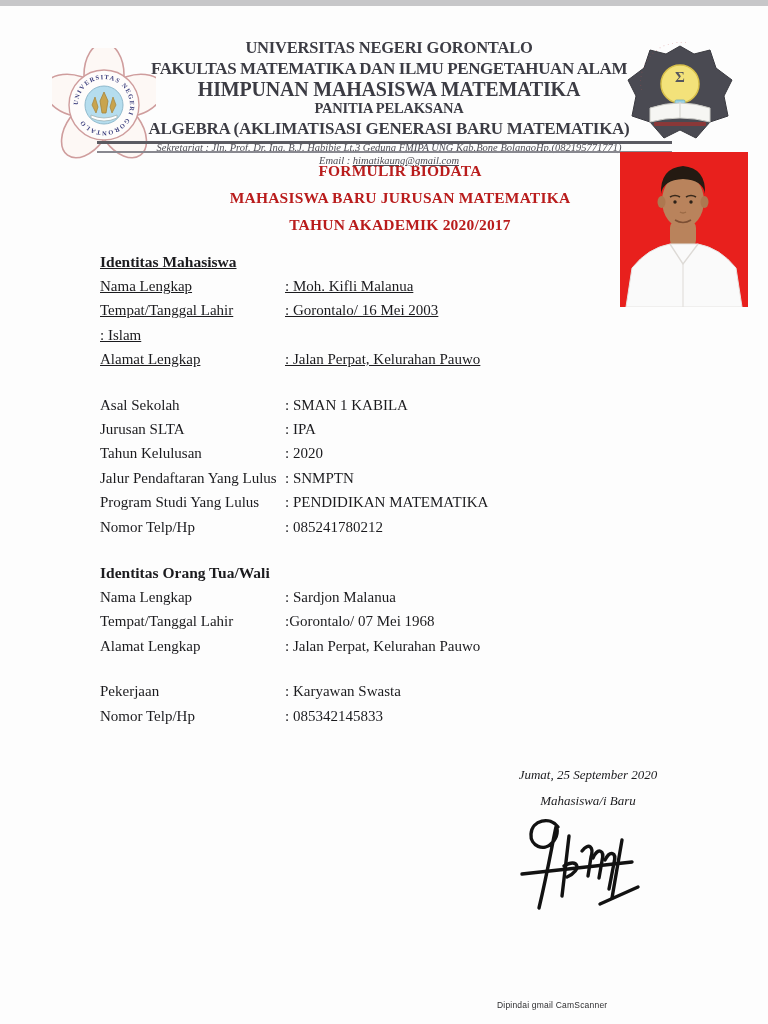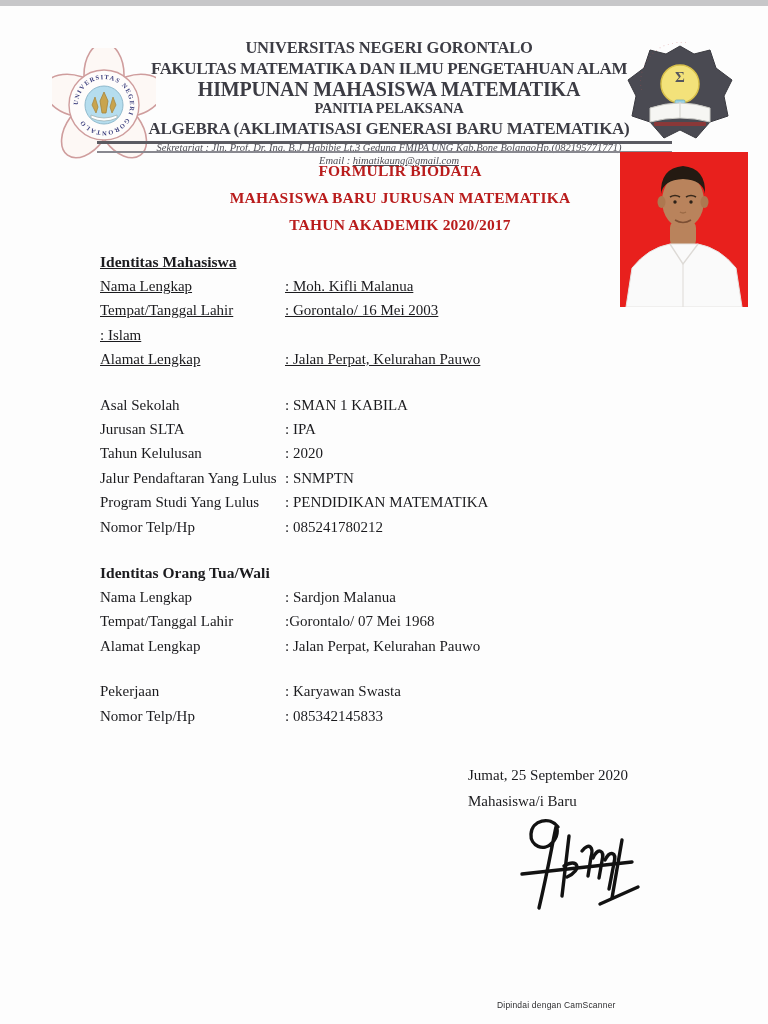--- a/index.html
+++ b/index.html
@@ -39,21 +39,21 @@
   
   .content{position:absolute;top:241px;left:100px;width:500px;font-size:15px;}
   .group{margin-top:21px;}
   .group:first-child{margin-top:8px;text-decoration:underline;}
   .group-heading{font-weight:bold;font-size:15.5px;line-height:25px;}
   .row{display:flex;line-height:24.4px;}
   .lab{width:185px;flex:none;white-space:nowrap;}
   .val{flex:1;white-space:nowrap;}
 
   
-  .signoff{position:absolute;top:764px;left:468px;width:240px;text-align:left;font-size:15px;}
+  .signoff{position:absolute;top:764px;left:468px;width:240px;text-align:center;font-size:13px;font-style:italic;}
   .signoff .date{line-height:22px;}
   .signoff .role{line-height:22px;margin-top:4px;}
   .sig-svg{position:absolute;top:814px;left:512px;width:142px;height:104px;}
 
   
   .cam-note{position:absolute;top:1000px;left:497px;font-family:"Liberation Sans","DejaVu Sans",sans-serif;
             font-size:8.5px;color:#2e2e30;letter-spacing:0.2px;}
 </style>
 </head>
 <body>
@@ -235,15 +235,15 @@
       <path d="M57 22 L50 82"></path>
       <path d="M52 52 C66 43 71 56 55 63"></path>
       <path d="M70 37 C77 28 82 33 79 43 L76 62"></path>
       <path d="M81 44 C86 33 93 36 90 47 L87 64"></path>
       <path d="M93 46 C98 36 105 38 102 49 L97 75"></path>
       <path d="M110 26 L100 84"></path>
       <path d="M88 90 L126 73"></path>
     </svg>
   </div>
 
-  <div class="cam-note">Dipindai dengan CamScanner</div>
+  <div class="cam-note">Dipindai gmail CamScanner</div>
 
 </div>
 
 </body></html>

